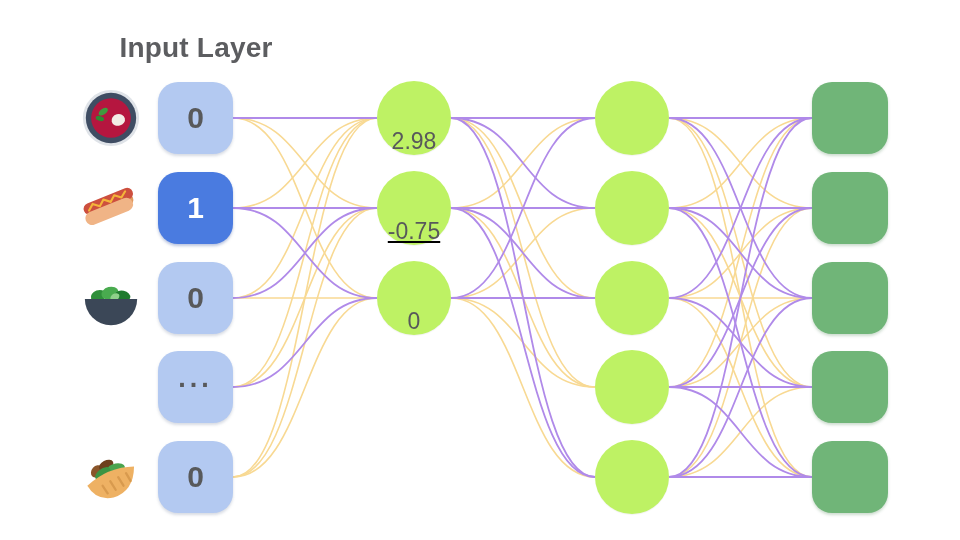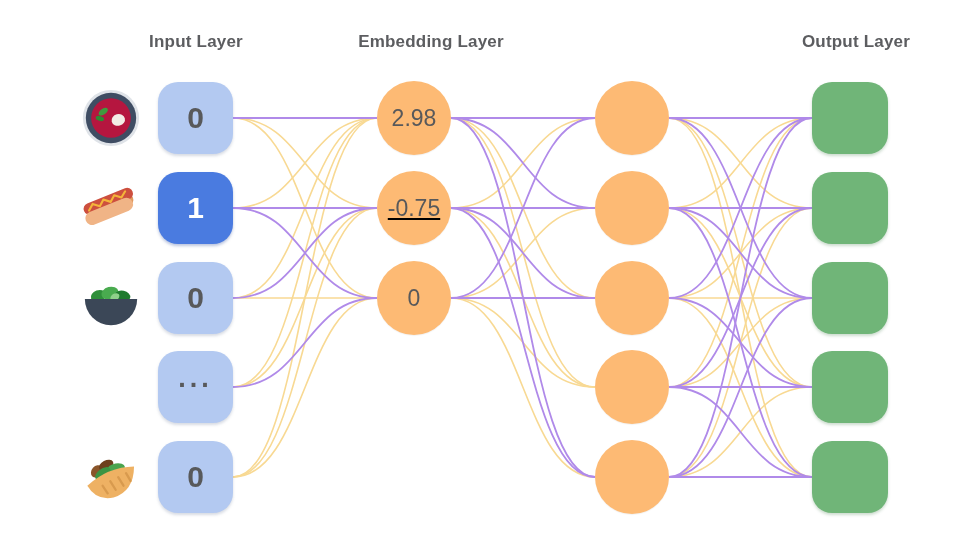--- a/index.html
+++ b/index.html
@@ -3,34 +3,35 @@
 <meta charset="utf-8">
 <style>
   html,body{margin:0;padding:0;background:#ffffff;}
   .canvas{
     position:relative;width:960px;height:540px;background:#ffffff;overflow:hidden;
     font-family:"Liberation Sans", sans-serif;
   }
   .edges-svg{position:absolute;left:0;top:0;width:960px;height:540px;}
   .layer-title{
     position:absolute;top:32px;transform:translateX(-50%);
-    font-weight:bold;font-size:17px;color:#5c5d60;white-space:nowrap;letter-spacing:.2px;
+    font-weight:bold;font-size:28px;color:#5c5d60;white-space:nowrap;letter-spacing:.2px;
   }
   .node{position:absolute;display:flex;align-items:center;justify-content:center;box-sizing:border-box;}
   .input-node{
     width:75px;height:72px;border-radius:20px;background:#b3c9f1;
     box-shadow:0 2px 3px rgba(110,125,155,.28);
   }
   .input-node.active{background:#4a7be0;box-shadow:0 2px 3px rgba(60,90,160,.35);}
   .input-label{font-weight:bold;font-size:30px;color:#58595b;}
   .input-node.active .input-label{color:#ffffff;}
   .input-label.dots{font-size:27px;letter-spacing:4px;position:relative;top:-9px;}
   .emb-node,.hid-node{
-    width:74px;height:74px;border-radius:50%;background:#fdba74;
+    width:74px;height:74px;border-radius:50%;background:#bef264;
     box-shadow:0 1px 1px rgba(0,0,0,.05);
+    align-items:flex-end;
   }
   .emb-label{font-size:23px;font-weight:400;color:#58595b;}
   .out-node{
     width:76px;height:72px;border-radius:20px;background:#70b578;
     box-shadow:0 2px 3px rgba(90,140,95,.3);
   }
   .food-icon{position:absolute;width:62px;height:62px;}
   .food-icon svg{width:100%;height:100%;display:block;}
 </style>
 </head>
@@ -89,22 +90,20 @@
       <path d="M 669 298 C 740.5 298, 740.5 387, 812 387" fill="none" stroke="#b08ae9" stroke-width="1.8"></path>
       <path d="M 669 387 C 740.5 387, 740.5 208, 812 208" fill="none" stroke="#b08ae9" stroke-width="1.8"></path>
       <path d="M 669 387 C 740.5 387, 740.5 387, 812 387" fill="none" stroke="#b08ae9" stroke-width="1.8"></path>
       <path d="M 669 387 C 740.5 387, 740.5 477, 812 477" fill="none" stroke="#b08ae9" stroke-width="1.8"></path>
       <path d="M 669 477 C 740.5 477, 740.5 118, 812 118" fill="none" stroke="#b08ae9" stroke-width="1.8"></path>
       <path d="M 669 477 C 740.5 477, 740.5 298, 812 298" fill="none" stroke="#b08ae9" stroke-width="1.8"></path>
       <path d="M 669 477 C 740.5 477, 740.5 477, 812 477" fill="none" stroke="#b08ae9" stroke-width="1.8"></path>
     </svg>
 
   <div class="layer-title" id="hdr-input" style="left:196px">Input Layer</div>
-  <div class="layer-title" id="hdr-embedding" style="left:431px">Embedding Layer</div>
-  <div class="layer-title" id="hdr-output" style="left:856px">Output Layer</div>
 
   <div id="nodes">
       <div class="food-icon" style="left: 80px; top: 87px;">
         <svg viewBox="0 0 64 64">
     <circle cx="32" cy="32" r="29" fill="#dfe3e8"></circle>
     <circle cx="32" cy="32" r="26" fill="#3f4d63"></circle>
     <circle cx="32" cy="32" r="20.5" fill="#b5163f"></circle>
     <ellipse cx="39.5" cy="34" rx="7" ry="6" fill="#f3ece6" transform="rotate(-15 39.5 34)"></ellipse>
     <ellipse cx="24" cy="25.5" rx="5.5" ry="3" fill="#3f9b3f" transform="rotate(-35 24 25.5)"></ellipse>
     <ellipse cx="20.5" cy="32.5" rx="4.5" ry="2.5" fill="#2e8b34" transform="rotate(15 20.5 32.5)"></ellipse>

